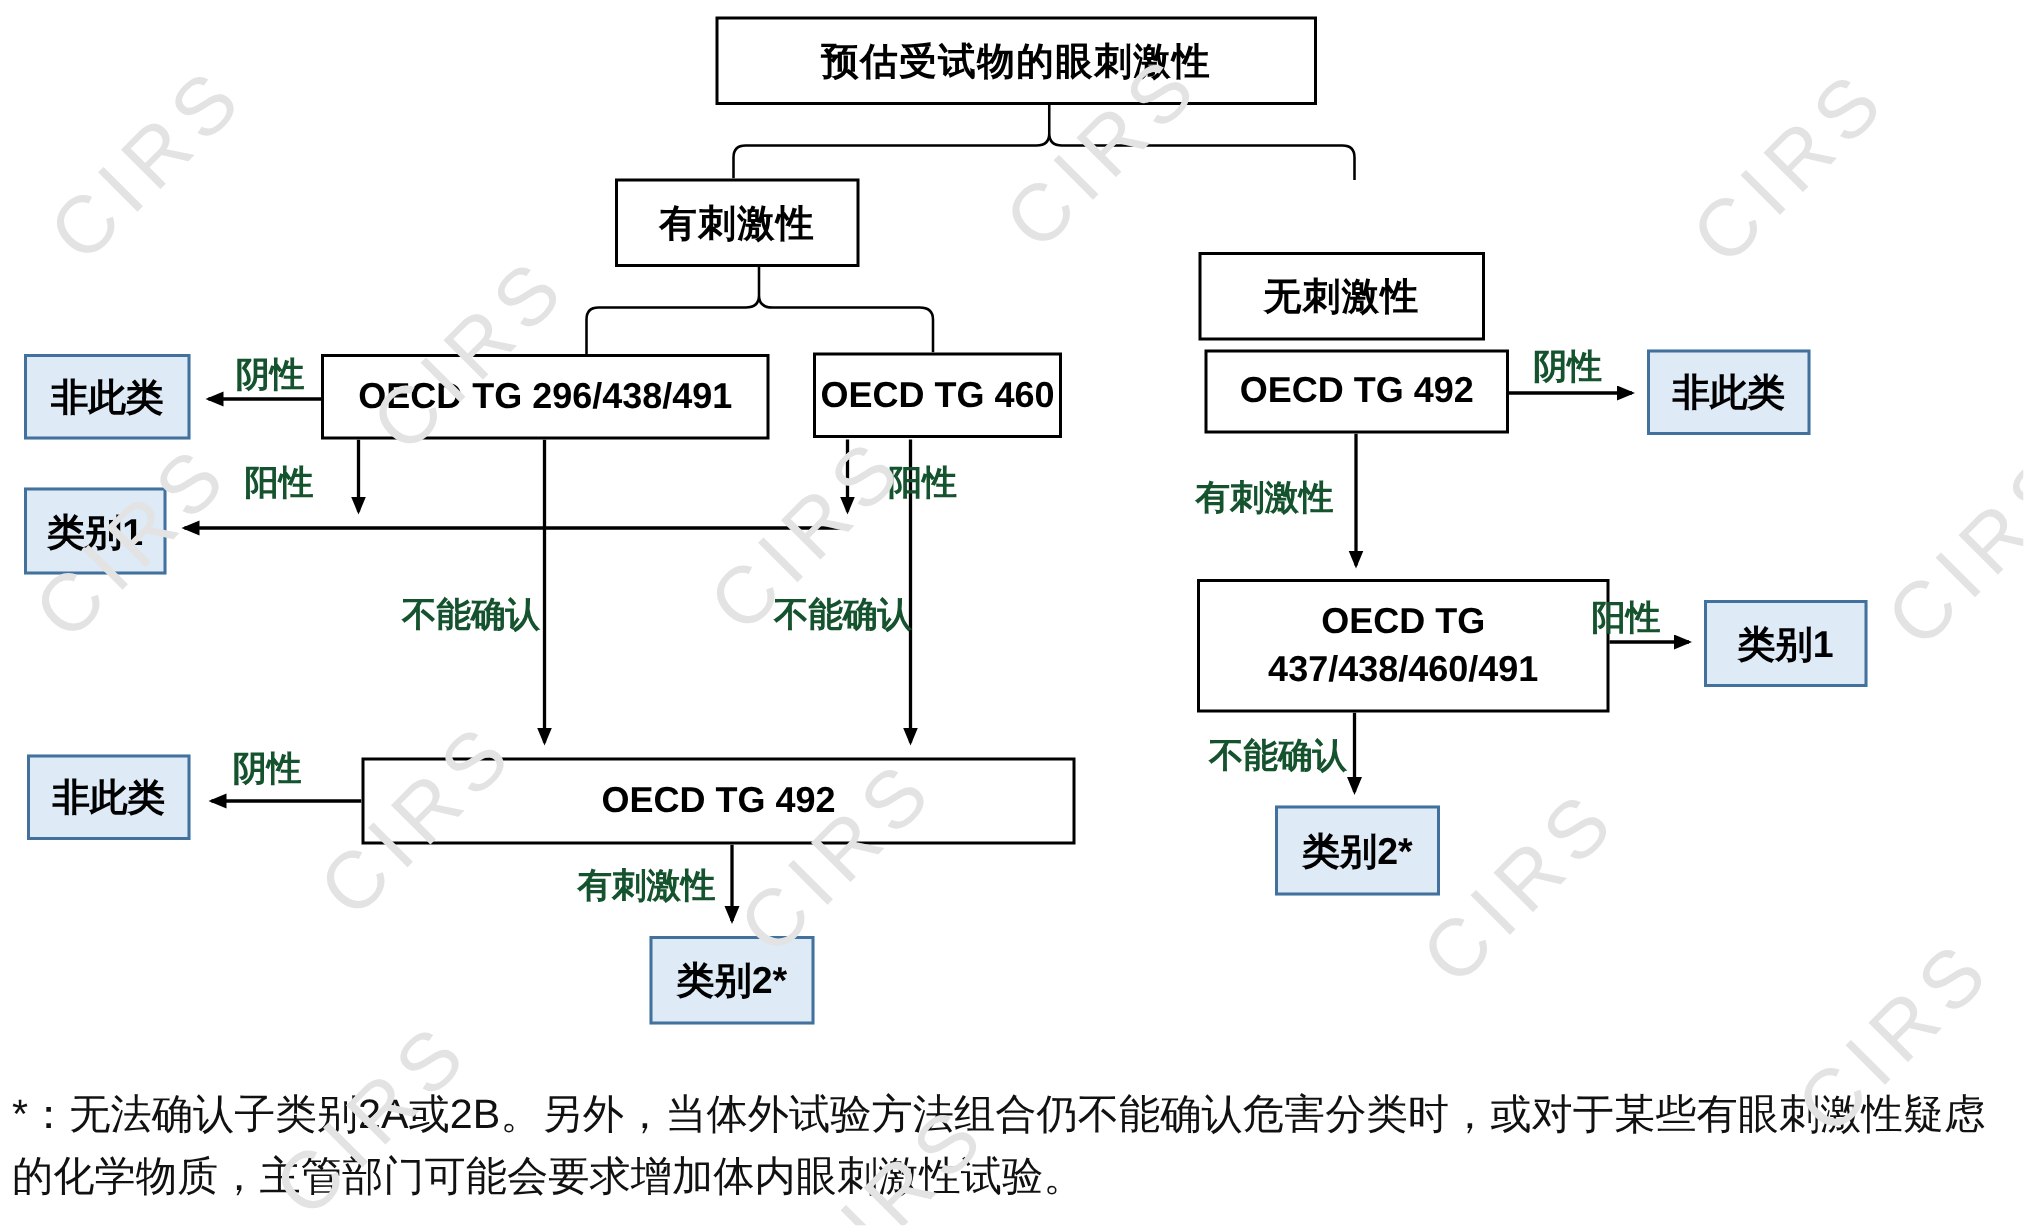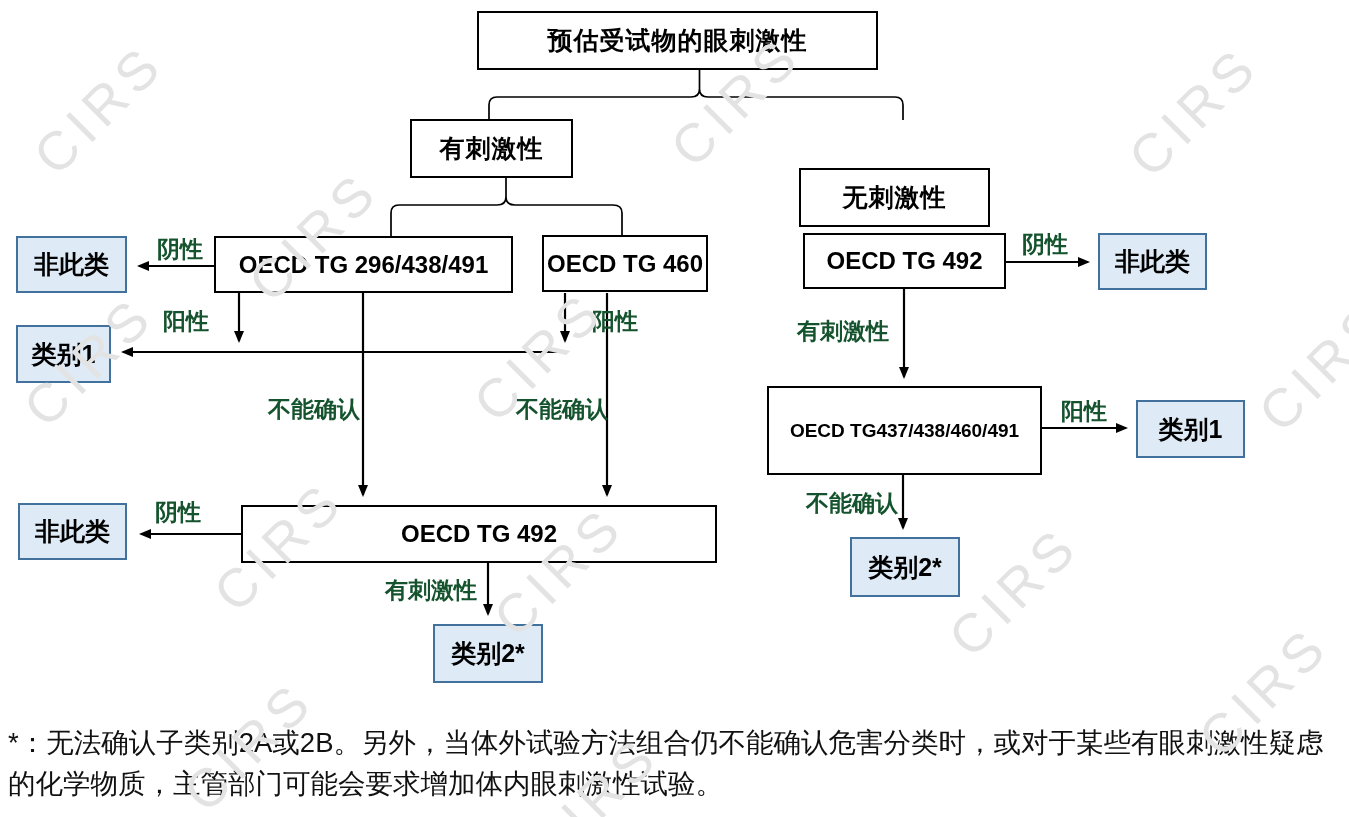--- a/index.html
+++ b/index.html
@@ -11,21 +11,21 @@
   html,body{margin:0;padding:0;background:#ffffff;}
   body{font-family:"Liberation Sans","DejaVu Sans",sans-serif;}
   .canvas{position:relative;width:1349px;height:817px;background:#fff;overflow:hidden;}
   .connectors{position:absolute;left:0;top:0;z-index:8;}
   .node{position:absolute;display:flex;align-items:center;justify-content:center;
         text-align:center;font-weight:bold;color:#000;z-index:10;box-sizing:border-box;}
   .proc{background:#ffffff;border:2px solid var(--line);font-size:24px;}
   .result{background:var(--result-fill);border:2.5px solid var(--result-border);font-size:25px;}
   .cn{font-size:25px;letter-spacing:1px;}
   .elabel{position:absolute;font-weight:bold;font-size:23px;color:#14532d;z-index:12;white-space:nowrap;}
-  .two-line{flex-direction:row;line-height:1.32;font-size:19px;}
+  .two-line{flex-direction:column;line-height:1.32;font-size:24px;margin-left:31px;}
   .footnote{position:absolute;left:8px;top:722px;width:1340px;font-size:27.5px;
             line-height:41px;color:#111;z-index:12;}
   .wm{position:absolute;z-index:30;color:var(--wm);font-size:54px;letter-spacing:7px;
       transform:rotate(-45deg);pointer-events:none;white-space:nowrap;font-weight:400;}
   
   #n-estimate{left:477px;top:11px;width:401px;height:59px;}
   #n-irritant{left:410px;top:119px;width:163px;height:59px;}
   #n-nonirritant{left:799px;top:132px;width:191px;height:59px;margin-top:36px;}
   #n-tg437{left:214px;top:236px;width:299px;height:57px;}
   #n-tg460{left:542px;top:235px;width:166px;height:57px;}

